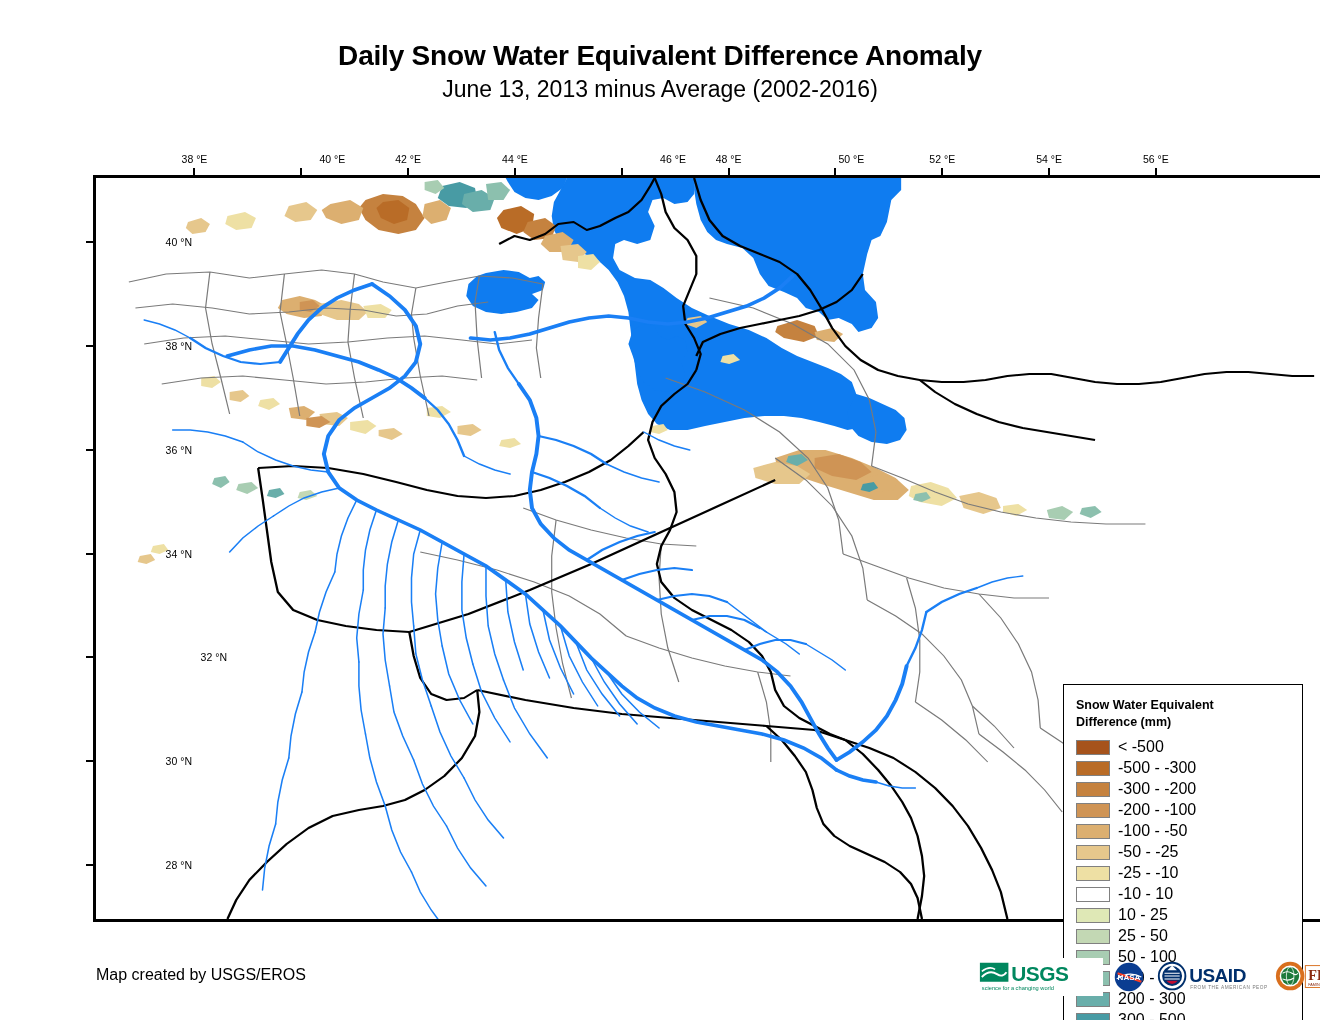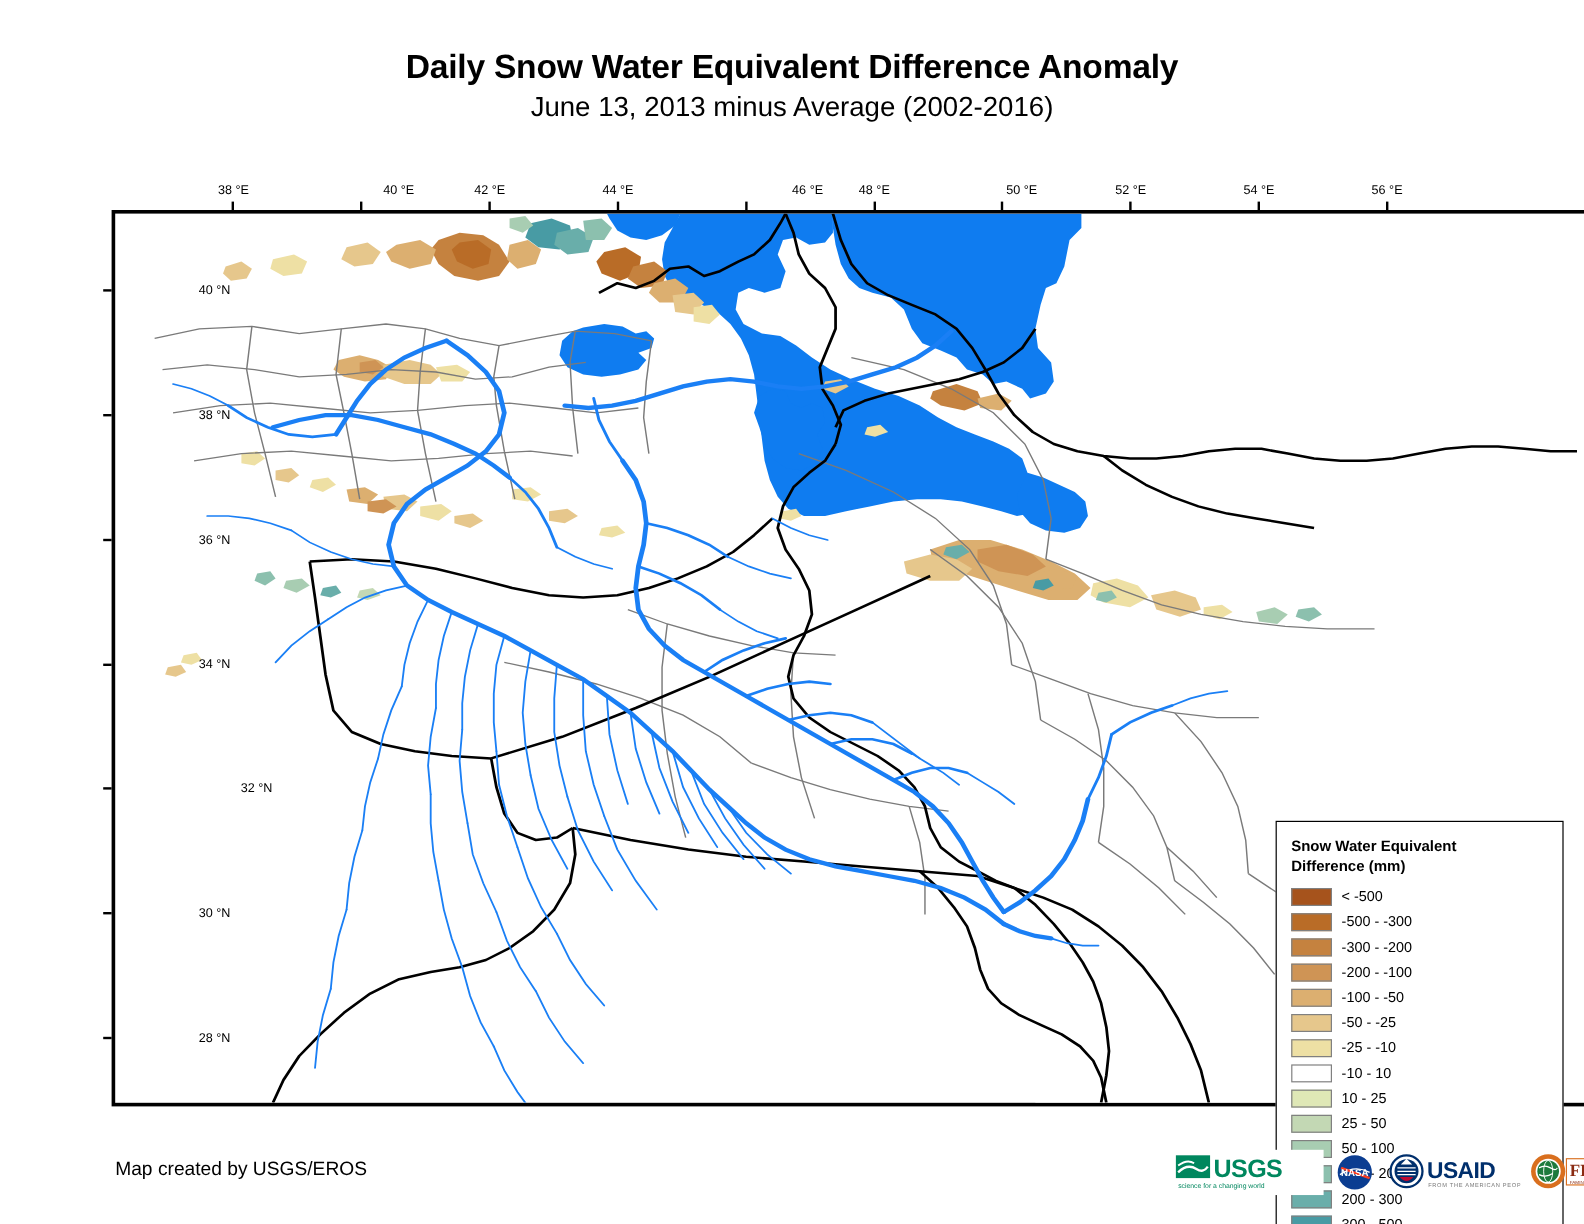--- a/index.html
+++ b/index.html
@@ -116,21 +116,21 @@
     height: 21px;
   }
   .legend-swatch {
     width: 34px;
     height: 15px;
     border: 1.3px solid #808080;
     box-sizing: border-box;
     flex: 0 0 auto;
   }
   .legend-label {
-    font-size: 12px;
+    font-size: 16px;
     color: #000;
     margin-left: 8px;
     white-space: nowrap;
   }
 
   
   #credit {
     position: absolute;
     left: 96px;
     top: 966px;

